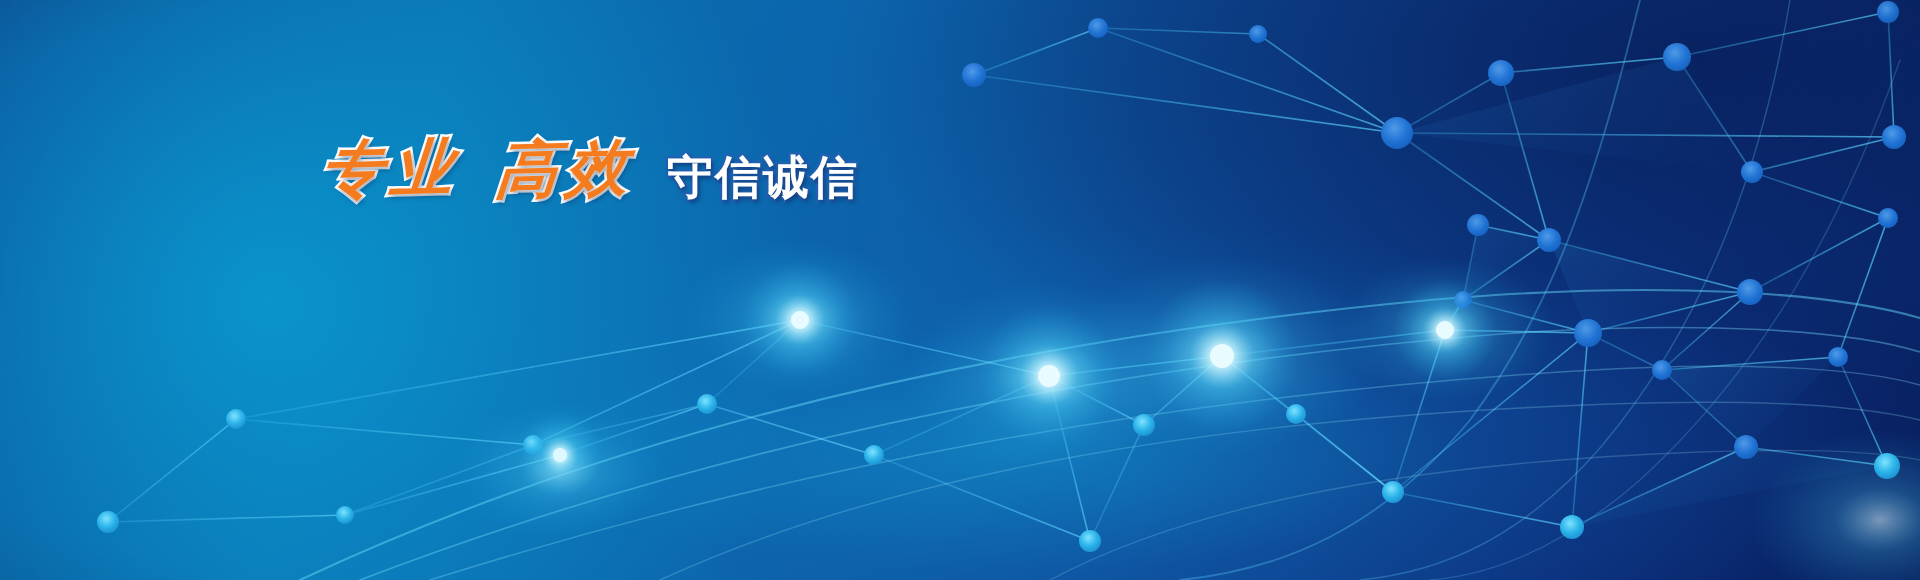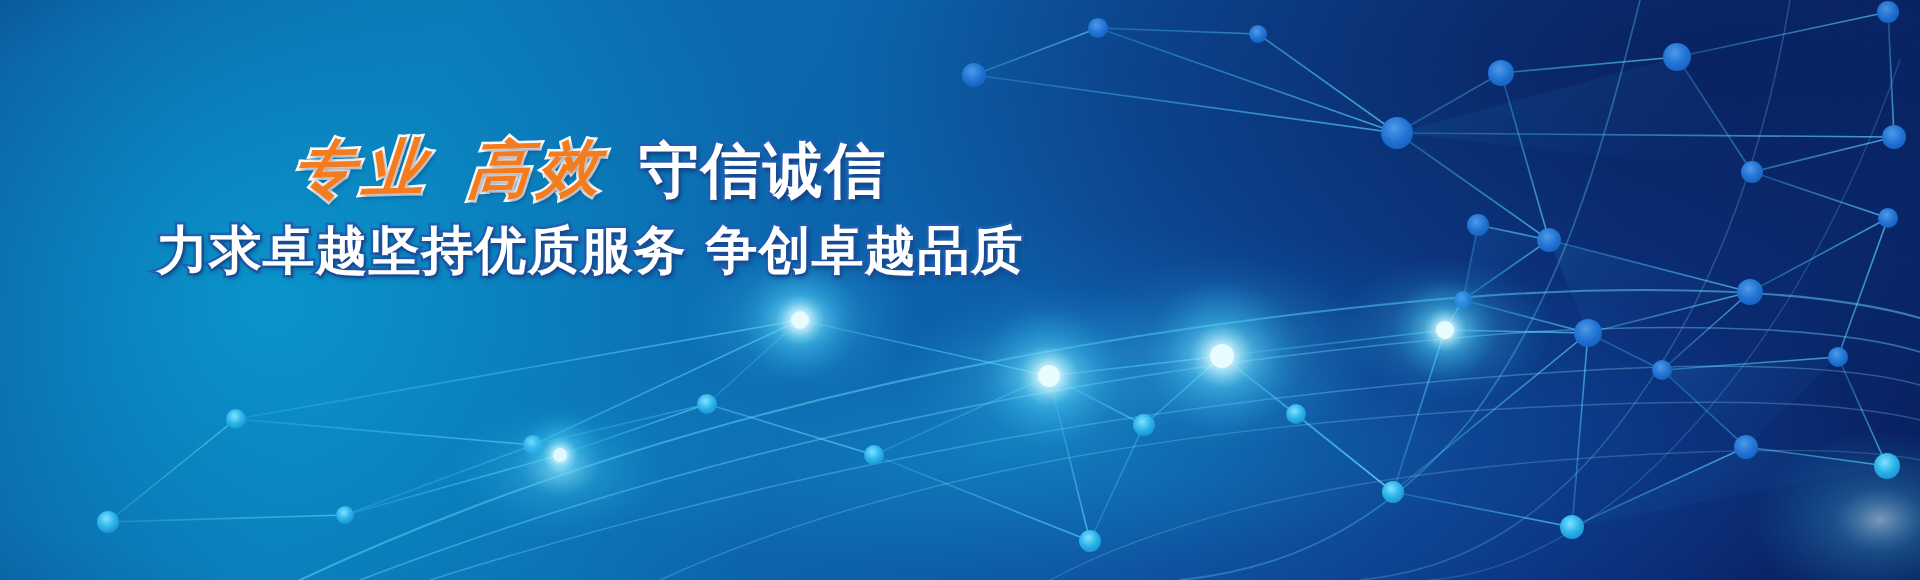--- a/index.html
+++ b/index.html
@@ -59,21 +59,21 @@
     -webkit-text-stroke: 5px #ffffff;
     paint-order: stroke fill;
     text-shadow:
       0 0 2px rgba(255,255,255,0.9),
       2px 3px 5px rgba(4,30,80,0.45);
     transform: skewX(-6deg) rotate(-1.5deg);
   }
   .gothic {
     font-family: "DejaVu Sans", "Liberation Sans", sans-serif;
     font-weight: bold;
-    font-size: 60px;
+    font-size: 46px;
     letter-spacing: 2px;
     color: #ffffff;
     -webkit-text-stroke: 5px #1f63b4;
     paint-order: stroke fill;
     text-shadow: 2px 3px 4px rgba(6,32,84,0.55);
   }
   #gap1 { width: 26px; }
   #gap2 { width: 22px; }
   #line2 {
     margin-top: 12px;
@@ -256,18 +256,15 @@
   <div class="layer" id="bg-vignette"></div>
 
   <div id="slogan">
     <div id="line1">
       <span class="brush">专业</span>
       <span id="gap1"></span>
       <span class="brush">高效</span>
       <span id="gap2"></span>
       <span class="gothic">守信诚信</span>
     </div>
-    <div id="line2">
-      <span>力求卓越坚持优质服务  争创卓越品质</span>
-    </div>
   </div>
 
 </div>
 
 </body></html>

